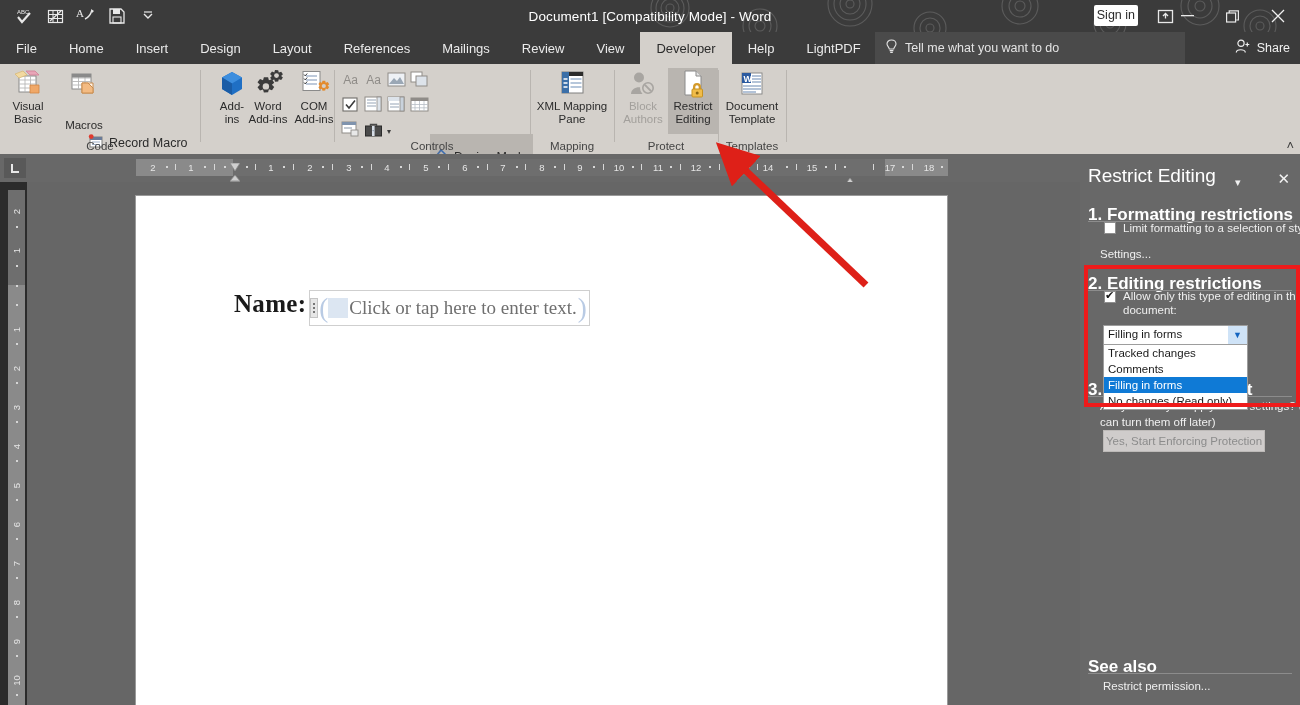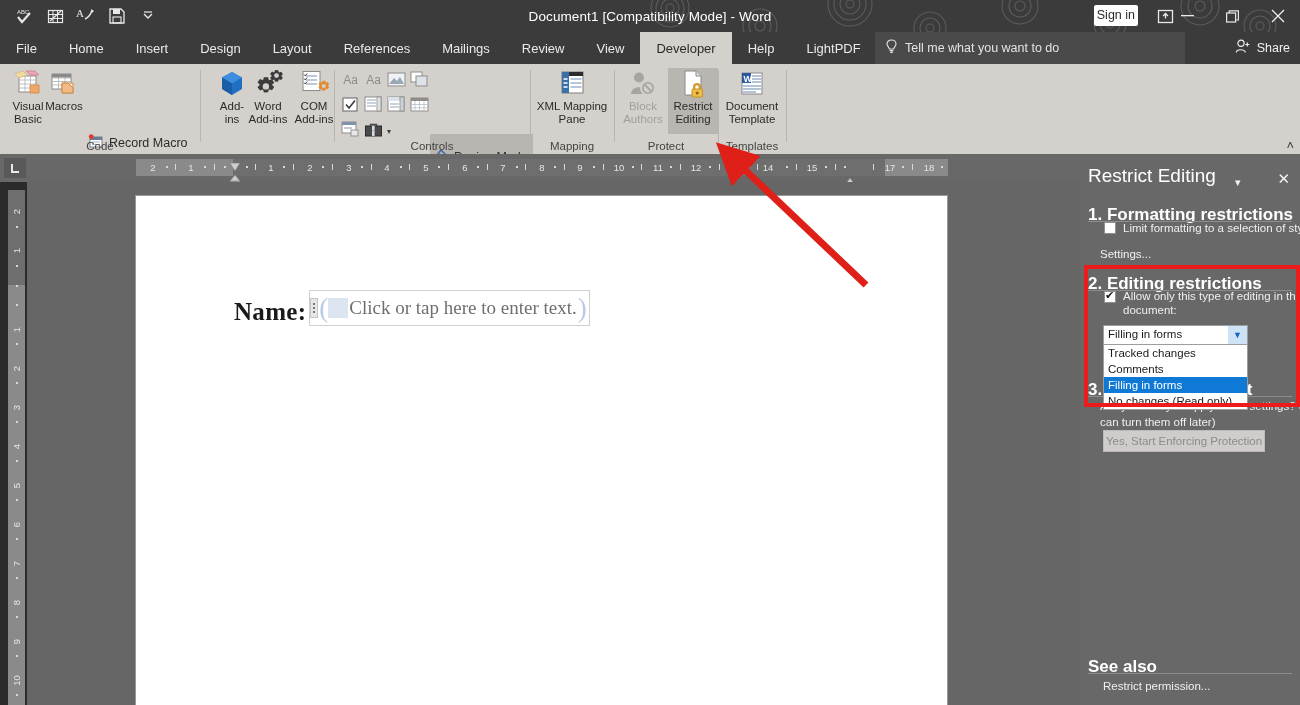--- a/index.html
+++ b/index.html
@@ -142,21 +142,21 @@
     position: absolute; left: 27px; top: 182px; width: 1053px; height: 523px;
     background: #666666;
   }
   .page {
     position: absolute; left: 136px; top: 196px; width: 811px; height: 509px;
     background: #ffffff;
     box-shadow: 0 0 0 1px #9a9a9a;
   }
   .name-line {
     position: absolute; left: 98px; top: 94px;
-    display: flex; align-items: flex-end;
+    display: flex; align-items: flex-start;
   }
   .name-label {
     font-family: "Liberation Serif", serif;
     font-size: 25px; font-weight: bold; color: #1a1a1a; letter-spacing: .3px;
   }
   .cc-wrapper {
     position: relative; margin-left: 3px;
     border: 1px solid #cfcfcf; height: 36px;
     display: flex; align-items: center; padding: 0 2px 0 0;
     background: #fff;
@@ -381,21 +381,21 @@
             <rect x="6" y="6" width="17" height="16" fill="#ffffff" stroke="#8a8a8a" stroke-width="1"></rect>
             <path d="M6 10h17M6 14h17M6 18h17M12 6v16M17.5 6v16" stroke="#b8b8b8" stroke-width=".9"></path>
             <path d="M2 4 L10 1 L14 5 L6 8 z" fill="#f2d9a0" stroke="#d8b977" stroke-width=".8"></path>
             <path d="M13 1 L22 1 L26 5 L17 5 z" fill="#e8a6b8" stroke="#cf7f96" stroke-width=".8"></path>
             <path d="M17 15 h9 v8 h-9 z" fill="#f0a868" stroke="#d08545" stroke-width=".8"></path>
           </svg>
         </span>
         <span>Visual</span>
         <span>Basic</span>
       </div>
-      <div class="bigbtn" style="left:36px;">
+      <div class="bigbtn" style="left:56px;gap:19px;">
         <span class="ic">
           <svg width="30" height="28" viewBox="0 0 30 28">
             <rect x="3" y="4" width="19" height="15" fill="#ffffff" stroke="#8a8a8a" stroke-width="1"></rect>
             <path d="M3 8h19M3 11.5h19M3 15h19M9.5 4v15M16 4v15" stroke="#b8b8b8" stroke-width=".9"></path>
             <rect x="3" y="4" width="19" height="3.5" fill="#8a8a8a"></rect>
             <path d="M13 13 h11 v10 h-11 z" fill="#fdf1e4" stroke="#c98c4e" stroke-width="1"></path>
             <path d="M13 13 h6 l5 5 v5 h-11 z" fill="#f3bb83" stroke="#c98c4e" stroke-width="1"></path>
           </svg>
         </span>
         <span>Macros</span>

